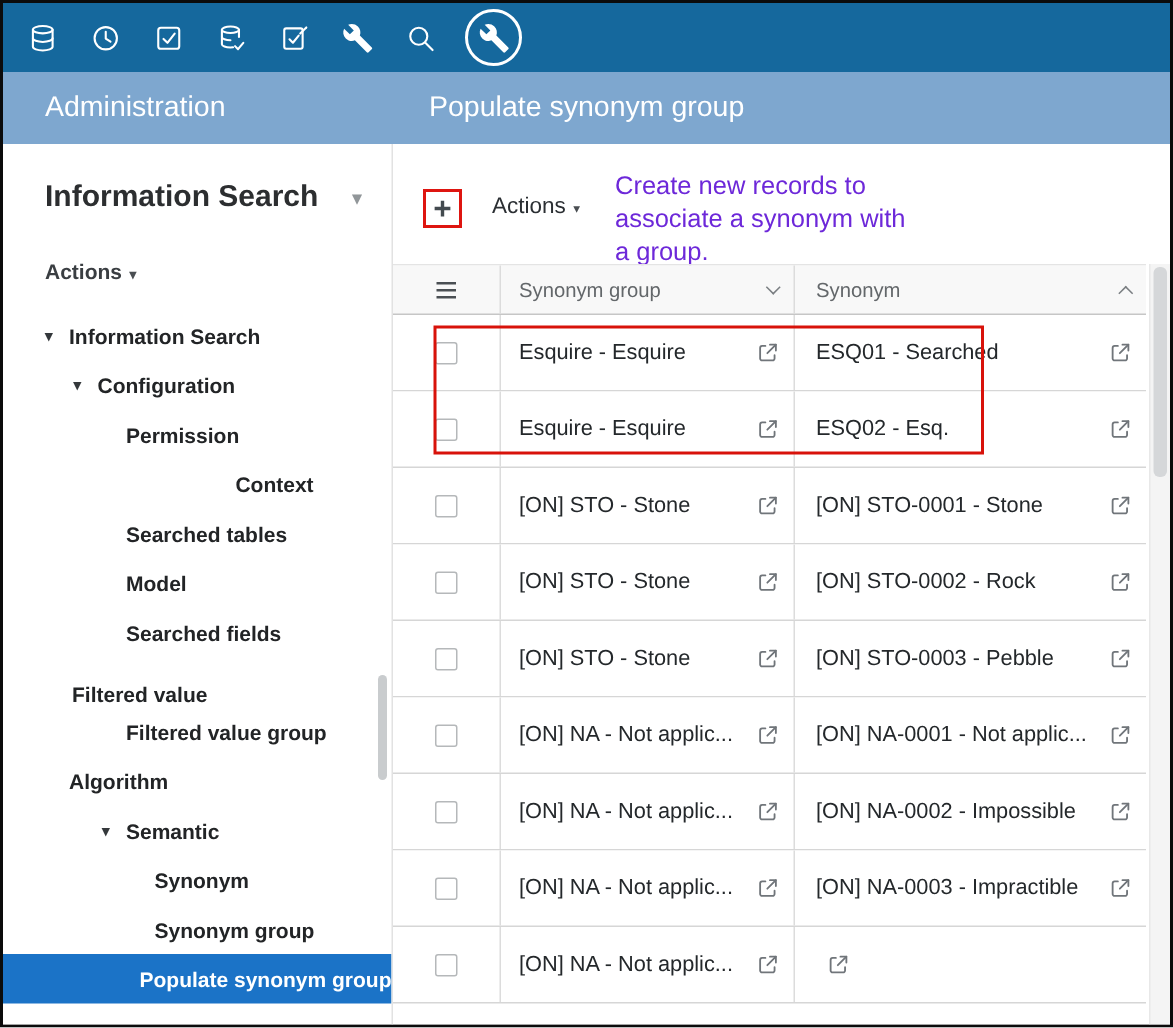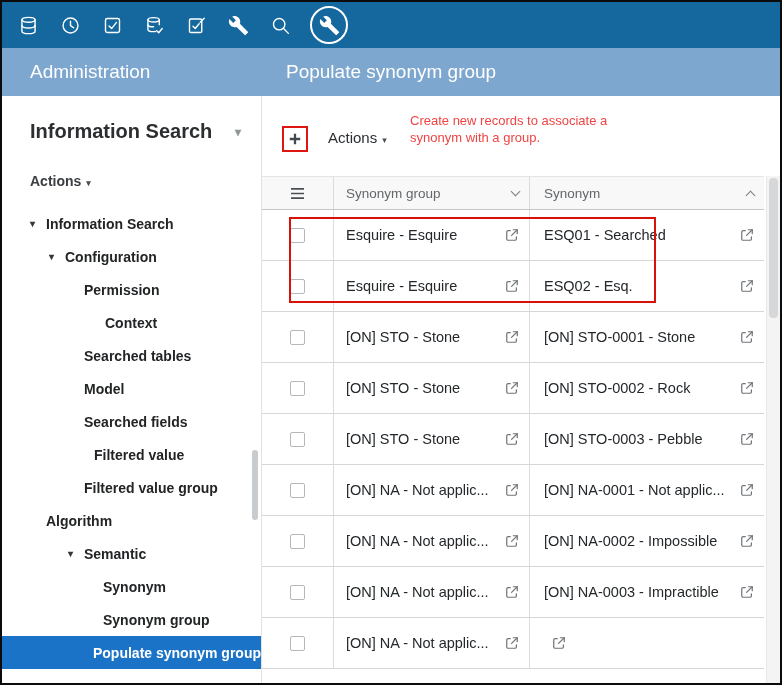--- a/index.html
+++ b/index.html
@@ -34,21 +34,21 @@
   .tree-item { height:33px; display:flex; align-items:center; font-size:14px; color:#222426; cursor:pointer; white-space:nowrap; }
   .tree-caret { display:inline-block; width:16px; font-size:10px; color:#34383b; }
   .tree-item.selected { background:#1b73c7; color:#fff; }
   .sb-scroll { position:absolute; right:3px; top:354px; width:6px; height:70px; background:#c9ccce; border-radius:3px; }
 
   
   .main { position:relative; flex:1; background:#fff; overflow:hidden; }
   .main-toolbar { position:absolute; left:0; top:0; width:100%; height:80px; }
   .new-btn { position:absolute; left:20px; top:30px; width:26px; height:26px; background:#fff; border:2px solid #de1510; display:flex; align-items:center; justify-content:center; cursor:pointer; padding:0; }
   .m-actions { position:absolute; left:66px; top:33px; font-size:15px; color:#2b2f33; cursor:pointer; }
-  .annotation { position:absolute; left:148px; top:17px; width:200px; color:#ef4444; font-size:13px; line-height:1.28; }
+  .annotation { position:absolute; left:148px; top:17px; width:200px; color:#6d28d9; font-size:17px; line-height:1.28; }
 
   
   .grid { position:absolute; left:0; top:80px; width:502px; bottom:0; border-top:1px solid #e4e4e4; }
   .ghead { display:flex; height:33px; background:#f8f8f8; border-bottom:1px solid #c6c6c6; }
   .gc { display:flex; align-items:center; }
   .c1 { width:72px; border-right:1px solid #dcdcdc; justify-content:center; }
   .c2 { width:196px; border-right:1px solid #dcdcdc; padding:0 10px 0 12px; }
   .c3 { flex:1; padding:0 10px 0 14px; }
   .hlabel { flex:1; font-size:13.5px; color:#63676a; white-space:nowrap; overflow:hidden; }
   .chev { width:7px; height:7px; border-right:1.5px solid #7a7e82; border-bottom:1.5px solid #7a7e82; display:inline-block; flex:0 0 auto; }
@@ -146,37 +146,37 @@
             <span class="tree-label">Information Search</span>
           </div>
           <div class="tree-item" style="padding-left: 47px;">
             <span class="tree-caret">▾</span>
             <span class="tree-label">Configuration</span>
           </div>
           <div class="tree-item" style="padding-left: 66px; text-align: center;">
             <span class="tree-caret"></span>
             <span class="tree-label">Permission</span>
           </div>
-          <div class="tree-item" style="padding-left: 87px;">
+          <div class="tree-item" style="padding-left: 87px; justify-content: center;">
             <span class="tree-caret"></span>
             <span class="tree-label">Context</span>
           </div>
           <div class="tree-item" style="padding-left: 66px;">
             <span class="tree-caret"></span>
             <span class="tree-label">Searched tables</span>
           </div>
           <div class="tree-item" style="padding-left: 66px;">
             <span class="tree-caret"></span>
             <span class="tree-label">Model</span>
           </div>
           <div class="tree-item" style="padding-left: 66px;">
             <span class="tree-caret"></span>
             <span class="tree-label">Searched fields</span>
           </div>
-          <div class="tree-item" style="padding-left: 76px;">
+          <div class="tree-item" style="padding-left: 30px; align-items: flex-end;">
             <span class="tree-caret"></span>
             <span class="tree-label">Filtered value</span>
           </div>
           <div class="tree-item" style="padding-left: 66px;">
             <span class="tree-caret"></span>
             <span class="tree-label">Filtered value group</span>
           </div>
           <div class="tree-item" style="padding-left: 28px;">
             <span class="tree-caret"></span>
             <span class="tree-label">Algorithm</span>

